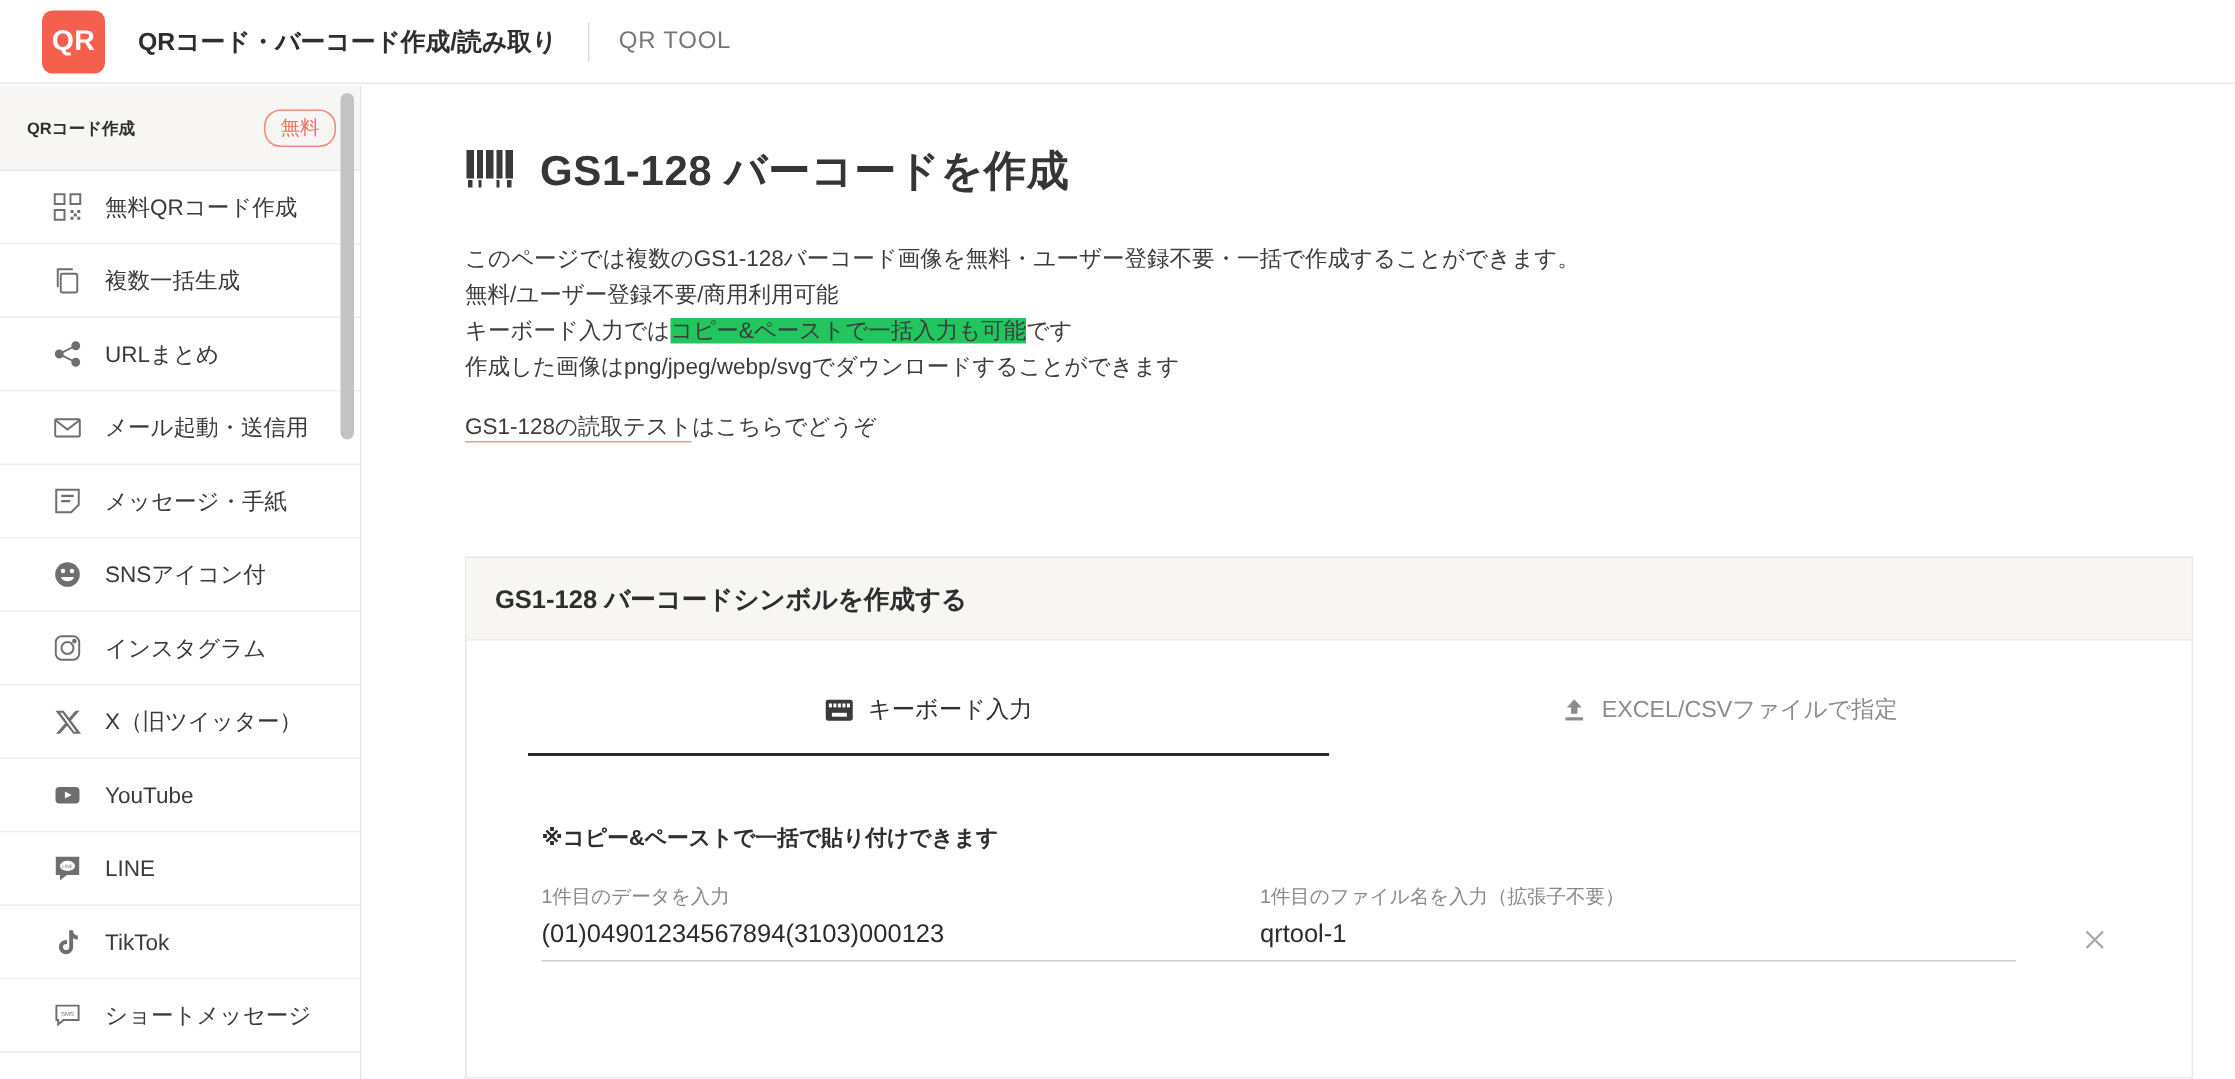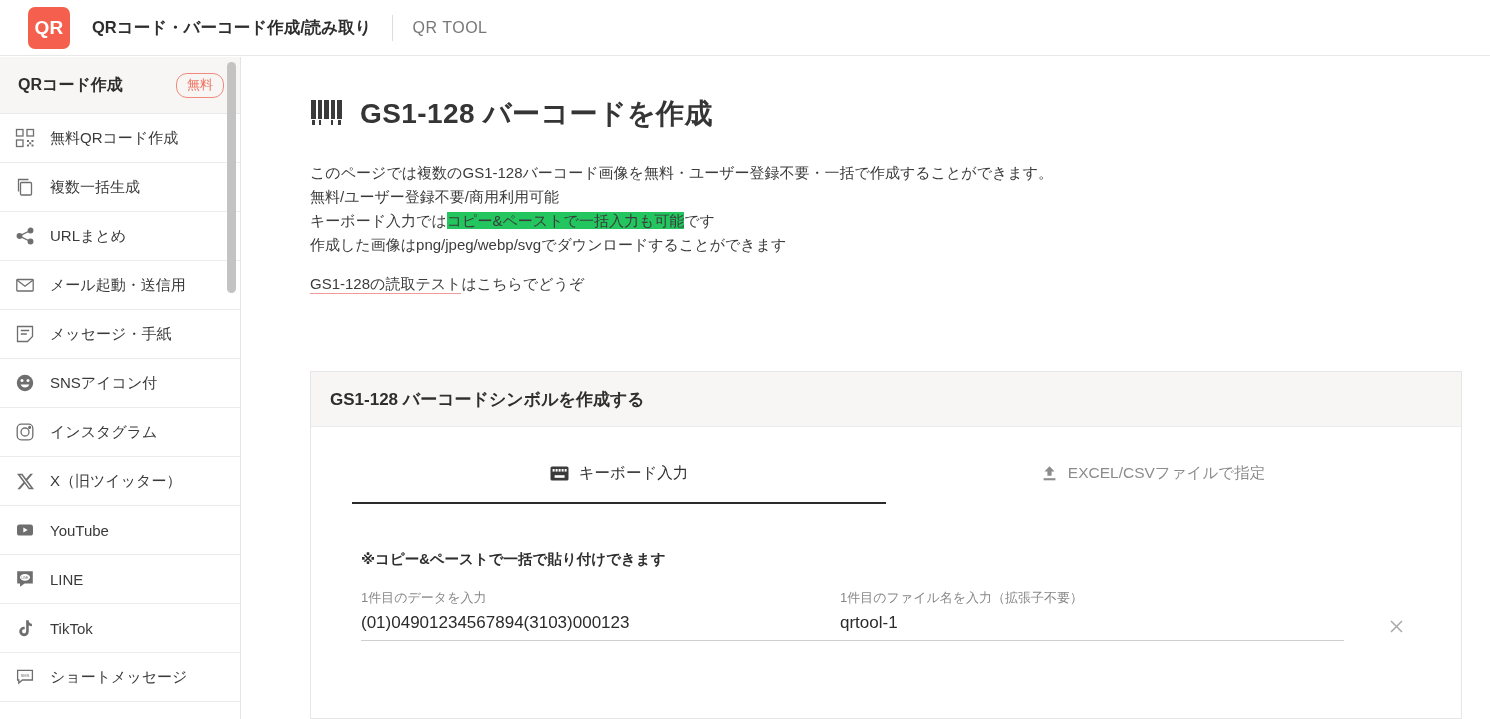--- a/index.html
+++ b/index.html
@@ -69,38 +69,38 @@
   .sidebar-head {
     height: 57px;
     background: #f7f6f4;
     border-bottom: 1px solid #eaeaea;
     display: flex;
     align-items: center;
     padding: 0 16px 0 18px;
     justify-content: space-between;
   }
   .sidebar-head-title {
-    font-size: 16px;
+    font-size: 11px;
     font-weight: bold;
     color: #2e2e2e;
     white-space: nowrap;
   }
   .badge-free {
     border: 1px solid #f08a7c;
     color: #f0705c;
     border-radius: 11px;
     font-size: 13px;
     padding: 2px 10px 3px;
     white-space: nowrap;
   }
   .nav-item {
     height: 49px;
     display: flex;
     align-items: center;
-    padding-left: 8px;
+    padding-left: 28px;
     border-bottom: 1px solid #ececec;
     cursor: pointer;
     background: #fff;
   }
   .nav-icon {
     width: 34px;
     flex: 0 0 34px;
     display: flex;
     align-items: center;
     justify-content: center;

